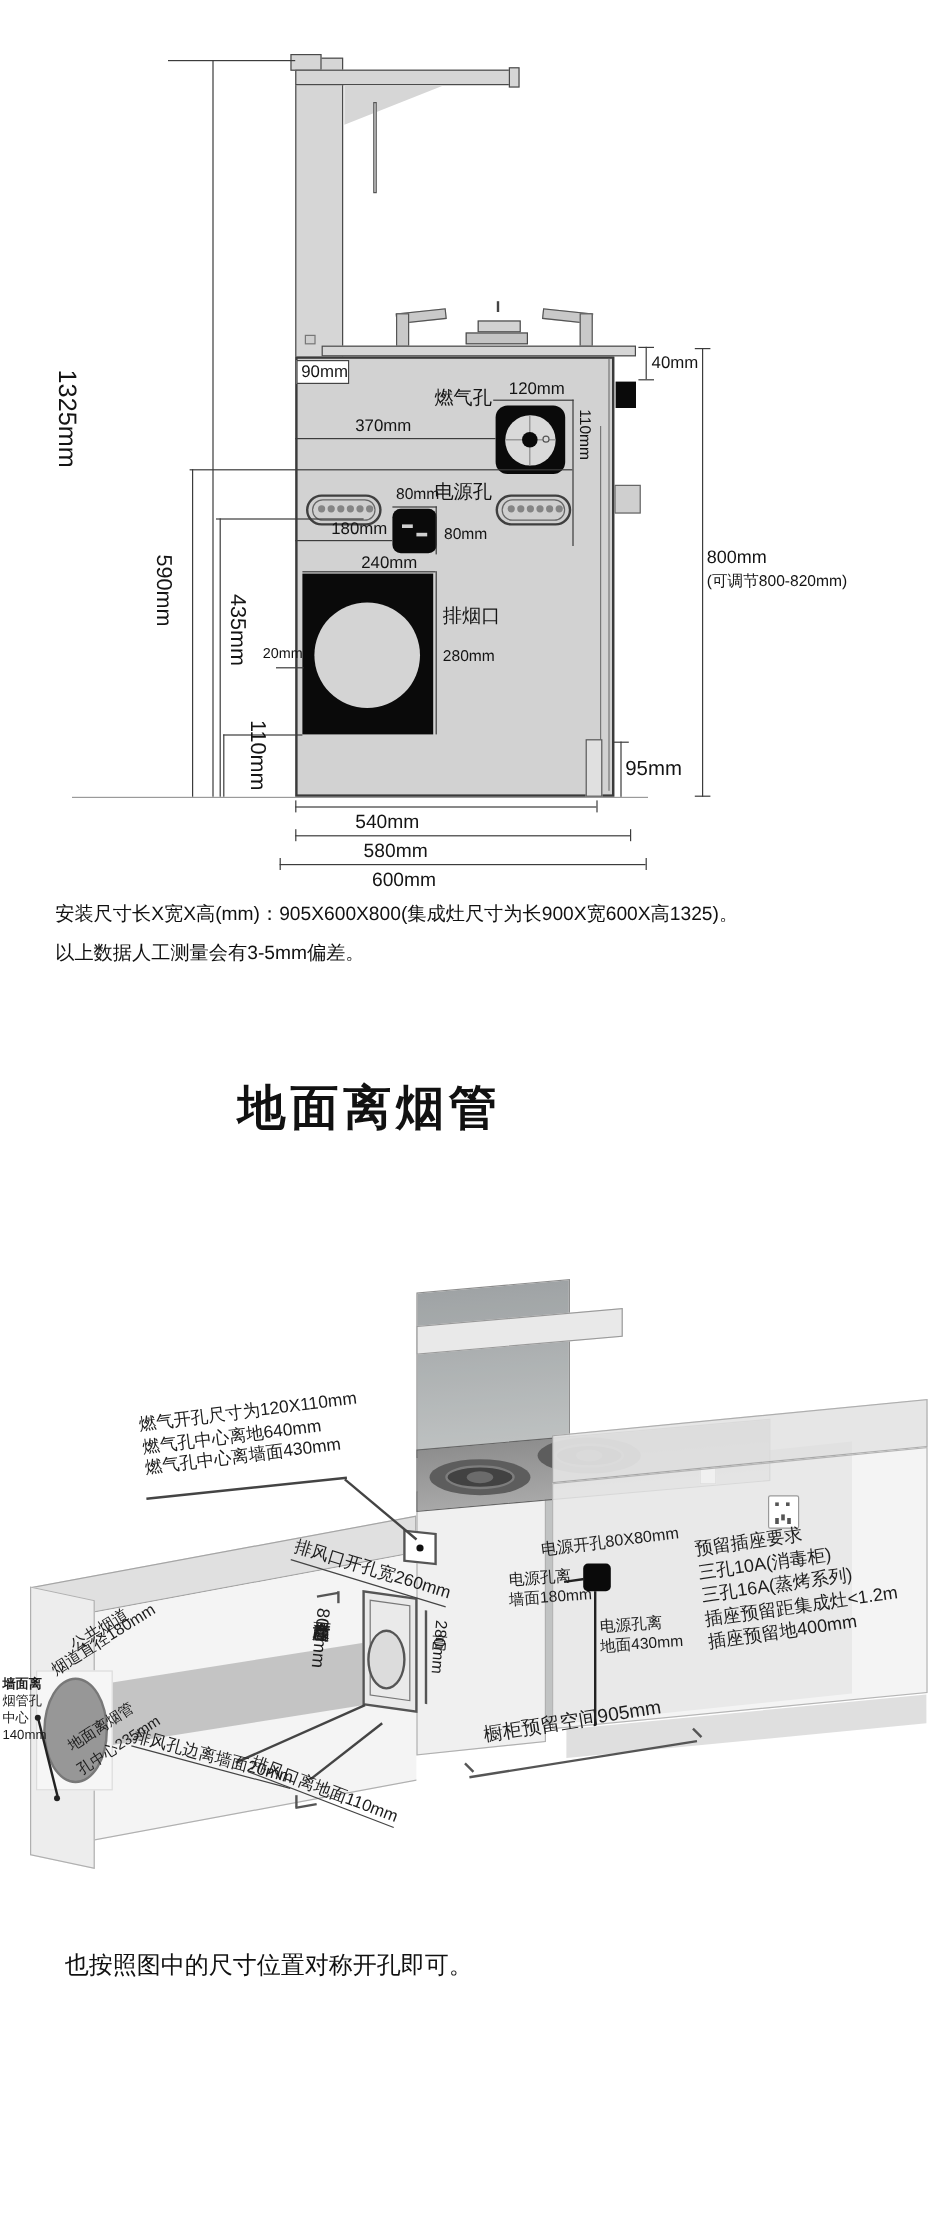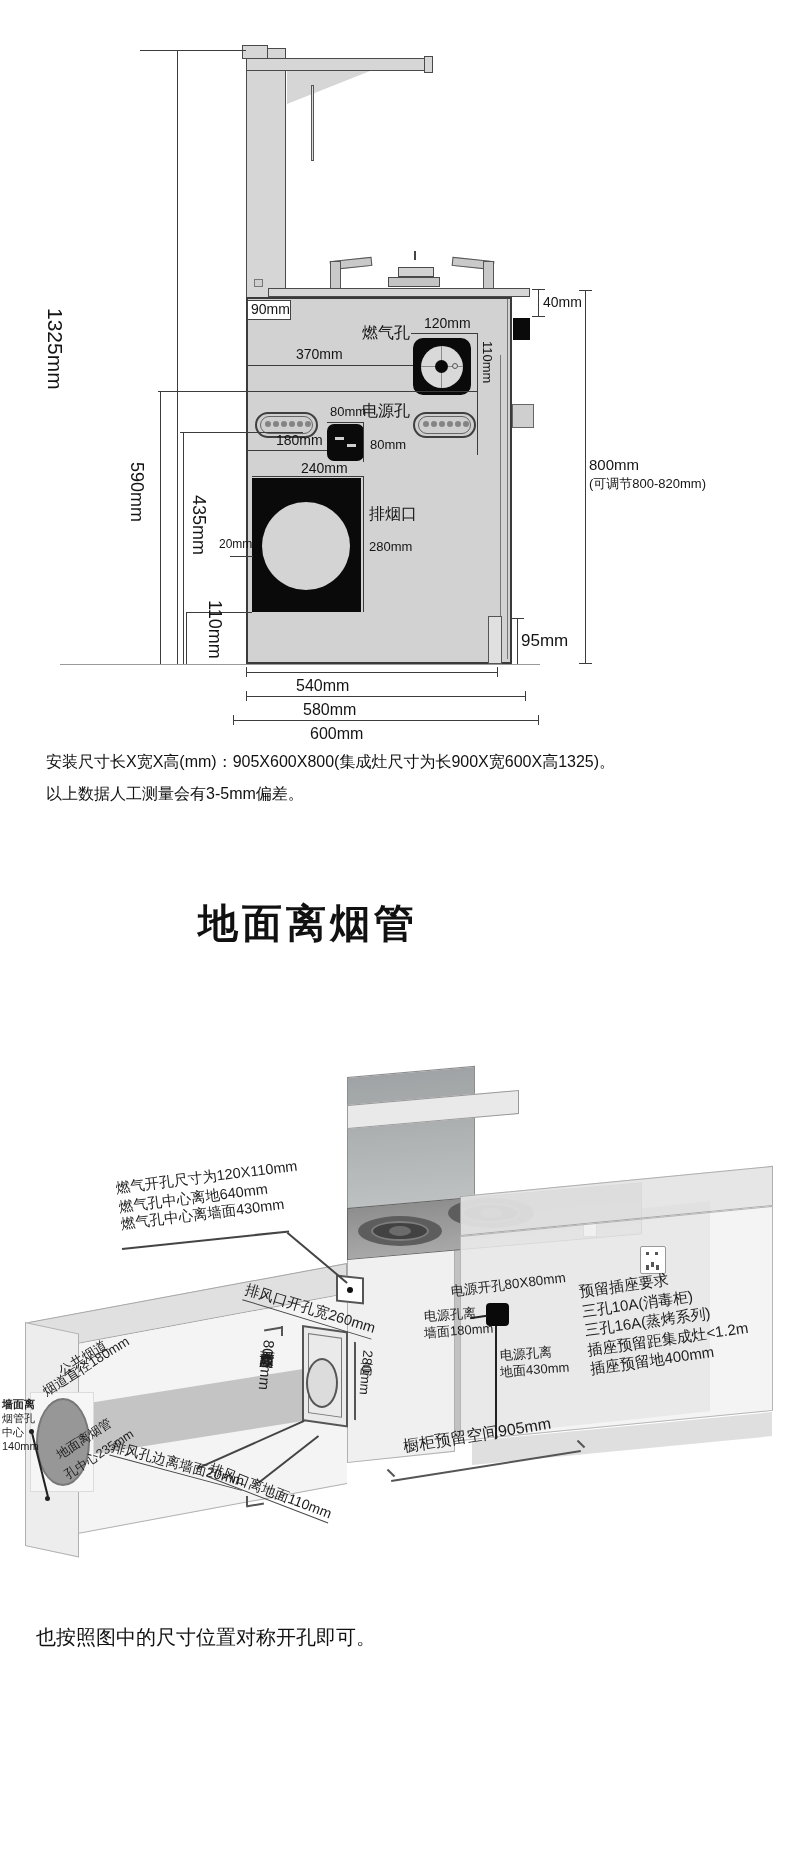--- a/index.html
+++ b/index.html
@@ -218,15 +218,15 @@
     <div class="iso-lbl" style="left:578px;top:1282px;transform:rotate(-8deg);transform-origin:0 0;font-size:15px;line-height:19.5px;font-weight:500;">
       <div>预留插座要求</div>
       <div>三孔10A(消毒柜)</div>
       <div>三孔16A(蒸烤系列)</div>
       <div>插座预留距集成灶&lt;1.2m</div>
       <div>插座预留地400mm</div>
     </div>
     <div class="iso-lbl" style="left:402px;top:1438px;transform:rotate(-9deg);transform-origin:0 0;font-size:16px;font-weight:500;">橱柜预留空间905mm</div>
   </div>
 
-  <div class="txt" style="left:36px;top:1624px;font-size:20px;">也按照图中的尺寸位置对称开孔即可。</div>
+  <div class="txt" style="left:54px;top:1624px;font-size:20px;">也按照图中的尺寸位置对称开孔即可。</div>
 
 </div>
 
 </body></html>

